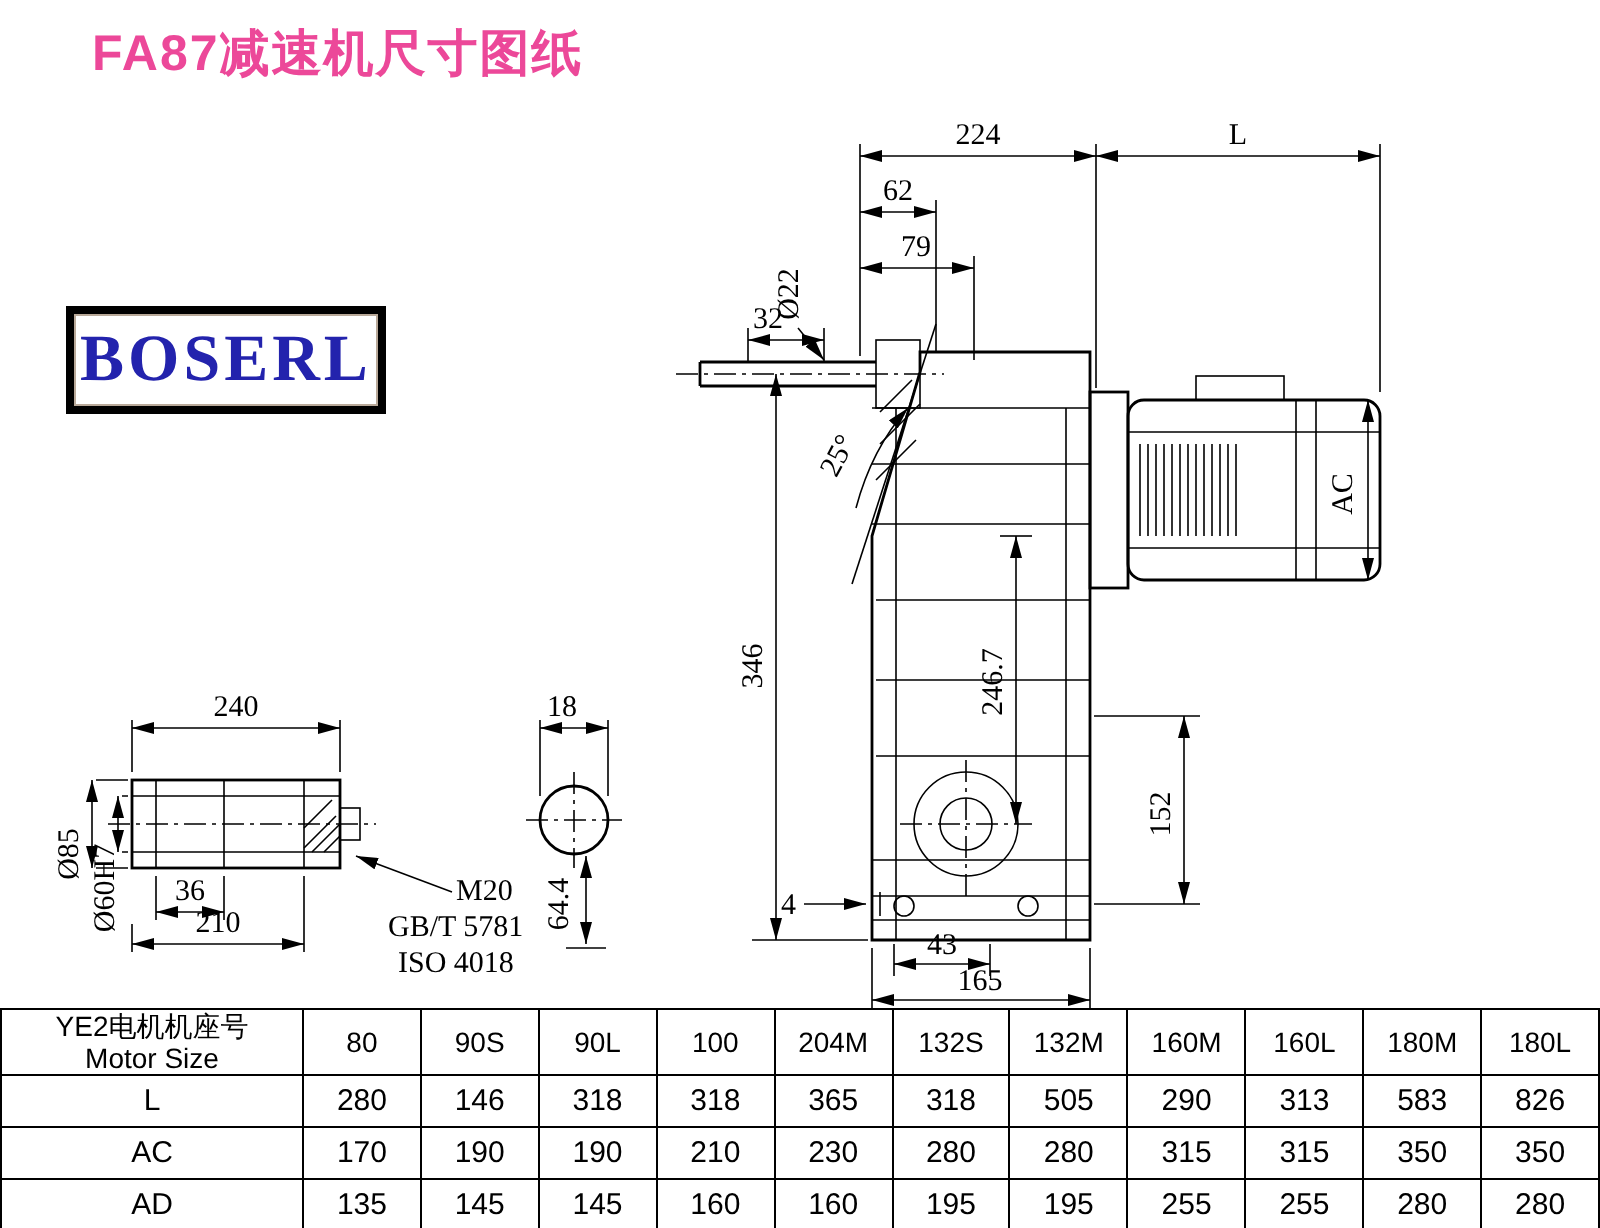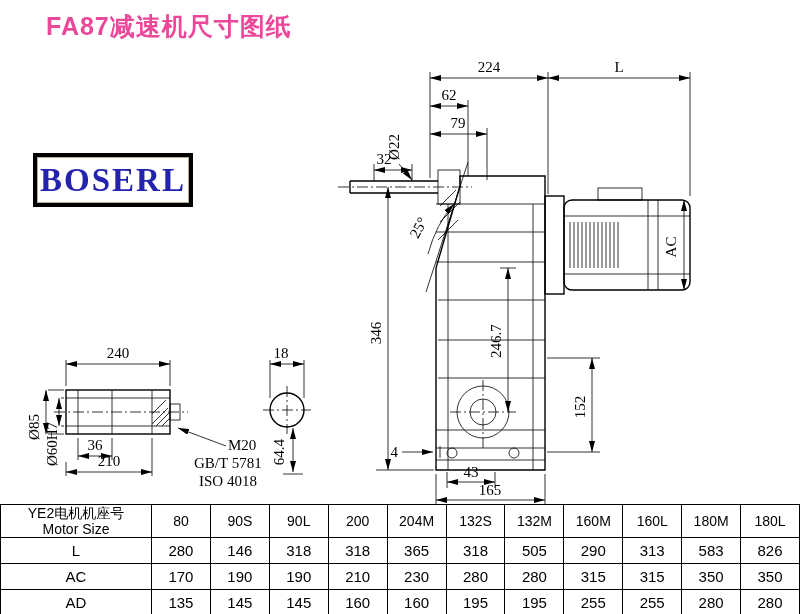--- a/index.html
+++ b/index.html
@@ -194,21 +194,21 @@
 <table class="size-table">
   <thead>
     <tr>
         <th>
           <div>YE2电机机座号</div>
           <div>Motor Size</div>
         </th>
         <th>80</th>
         <th>90S</th>
         <th>90L</th>
-        <th>200</th>
+        <th>100</th>
         <th>204M</th>
         <th>132S</th>
         <th>132M</th>
         <th>160M</th>
         <th>160L</th>
         <th>180M</th>
         <th>180L</th>
       </tr>
   </thead>
   <tbody>

